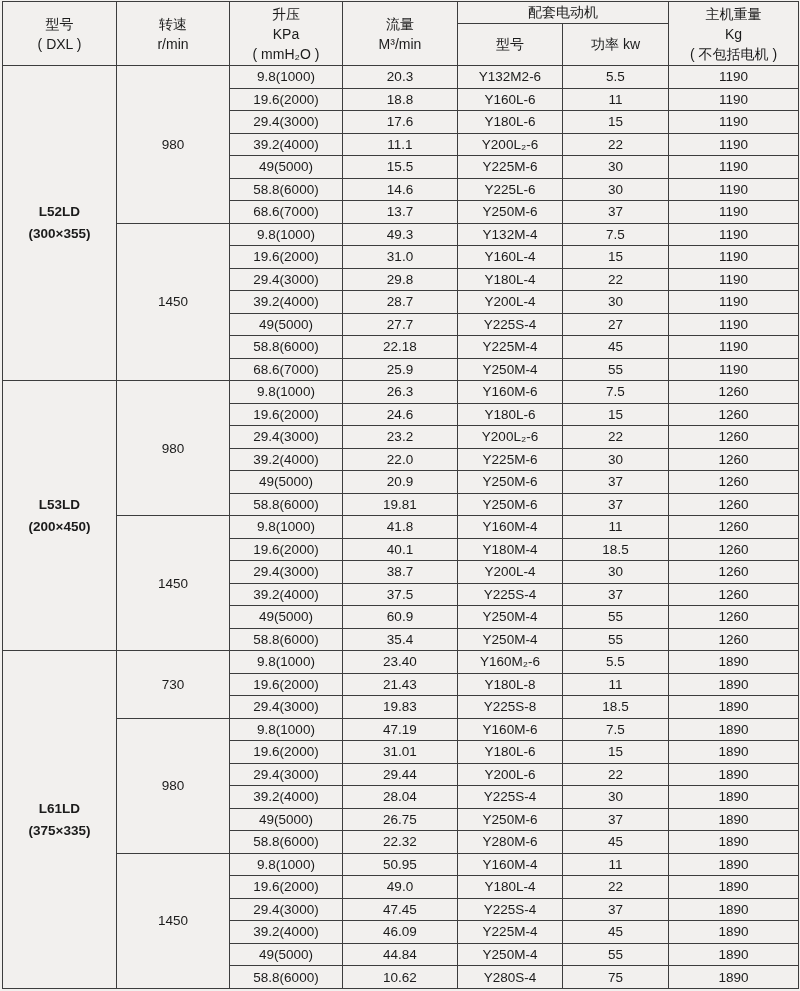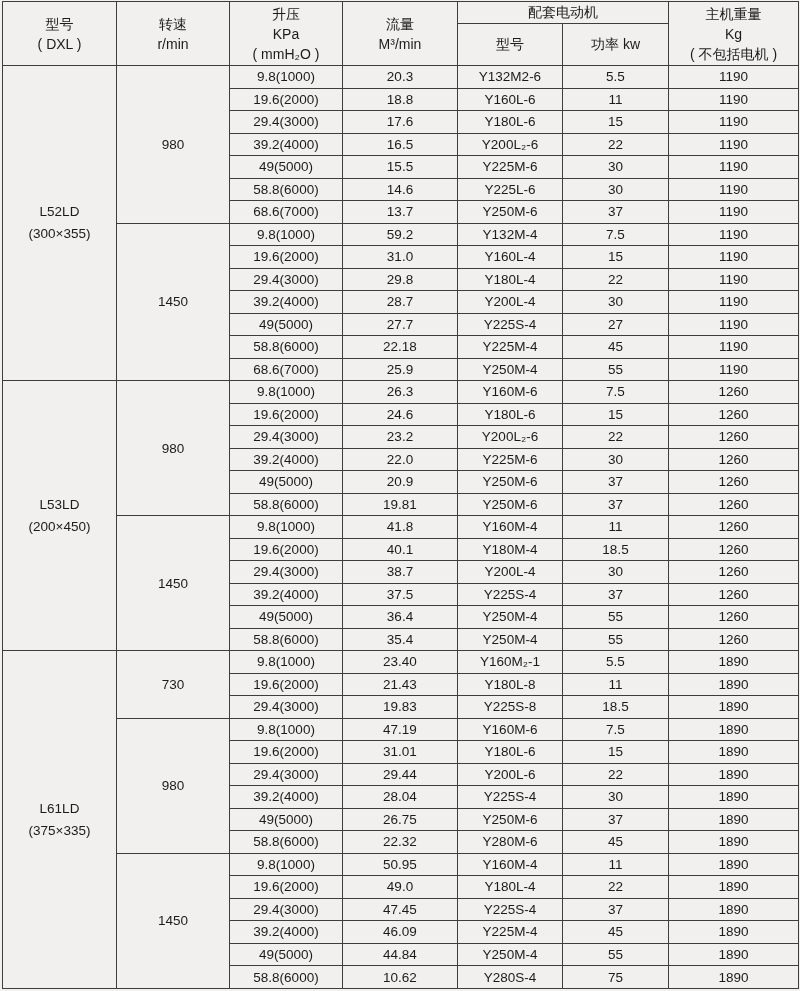--- a/index.html
+++ b/index.html
@@ -30,21 +30,21 @@
     font-size: 13.5px;
     font-weight: 400;
     white-space: nowrap;
     overflow: hidden;
   }
   .spec thead th { font-size: 14px; }
   .spec thead tr.h1 { height: 22px; }
   .spec thead tr.h2 { height: 42px; }
   .spec tbody tr { height: 22.5px; }
   .hline { line-height: 20px; }
-  .mline { line-height: 22px; }
+  .mline { line-height: 22px; font-weight: bold; }
 </style>
 </head>
 <body>
 
 <div class="page">
   <table class="spec">
     <colgroup>
       <col style="width:114px">
       <col style="width:113px">
       <col style="width:113px">
@@ -106,21 +106,21 @@
         </tr>
         <tr>
           <td>29.4(3000)</td>
           <td>17.6</td>
           <td>Y180L-6</td>
           <td>15</td>
           <td>1190</td>
         </tr>
         <tr>
           <td>39.2(4000)</td>
-          <td>16.5</td>
+          <td>11.1</td>
           <td>Y200L₂-6</td>
           <td>22</td>
           <td>1190</td>
         </tr>
         <tr>
           <td>49(5000)</td>
           <td>15.5</td>
           <td>Y225M-6</td>
           <td>30</td>
           <td>1190</td>
@@ -135,21 +135,21 @@
         <tr>
           <td>68.6(7000)</td>
           <td>13.7</td>
           <td>Y250M-6</td>
           <td>37</td>
           <td>1190</td>
         </tr>
         <tr>
           <td rowspan="7">1450</td>
           <td>9.8(1000)</td>
-          <td>59.2</td>
+          <td>49.3</td>
           <td>Y132M-4</td>
           <td>7.5</td>
           <td>1190</td>
         </tr>
         <tr>
           <td>19.6(2000)</td>
           <td>31.0</td>
           <td>Y160L-4</td>
           <td>15</td>
           <td>1190</td>
@@ -260,41 +260,41 @@
         </tr>
         <tr>
           <td>39.2(4000)</td>
           <td>37.5</td>
           <td>Y225S-4</td>
           <td>37</td>
           <td>1260</td>
         </tr>
         <tr>
           <td>49(5000)</td>
-          <td>36.4</td>
+          <td>60.9</td>
           <td>Y250M-4</td>
           <td>55</td>
           <td>1260</td>
         </tr>
         <tr>
           <td>58.8(6000)</td>
           <td>35.4</td>
           <td>Y250M-4</td>
           <td>55</td>
           <td>1260</td>
         </tr>
         <tr>
           <td rowspan="15">
             <div class="mline">L61LD</div>
             <div class="mline">(375×335)</div>
           </td>
           <td rowspan="3">730</td>
           <td>9.8(1000)</td>
           <td>23.40</td>
-          <td>Y160M₂-1</td>
+          <td>Y160M₂-6</td>
           <td>5.5</td>
           <td>1890</td>
         </tr>
         <tr>
           <td>19.6(2000)</td>
           <td>21.43</td>
           <td>Y180L-8</td>
           <td>11</td>
           <td>1890</td>
         </tr>

